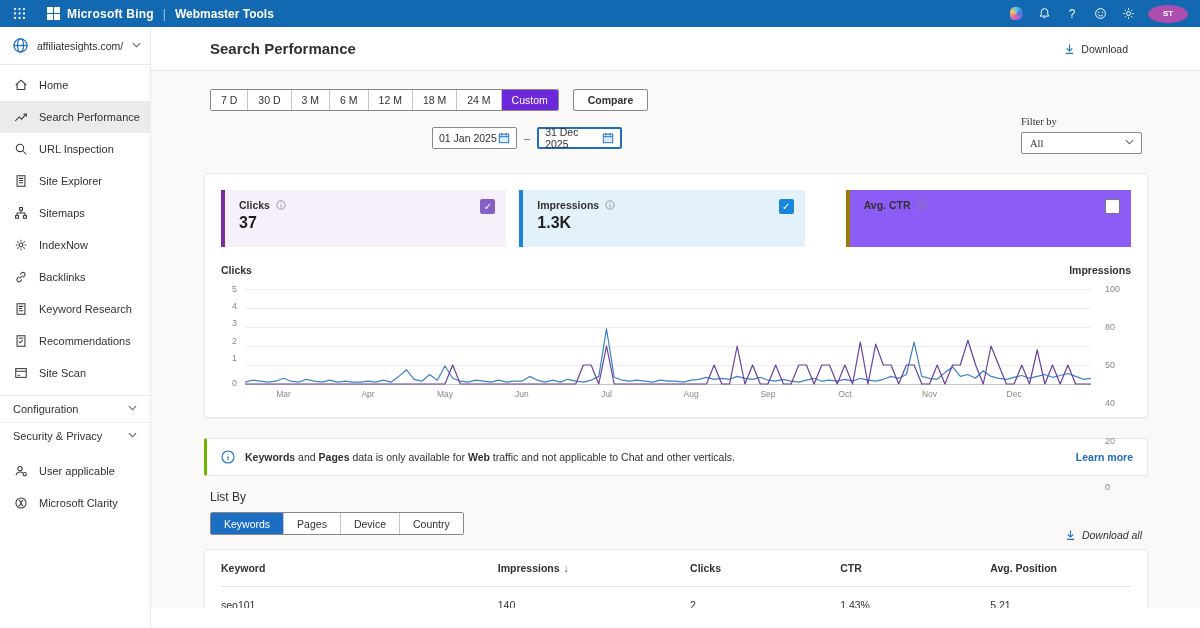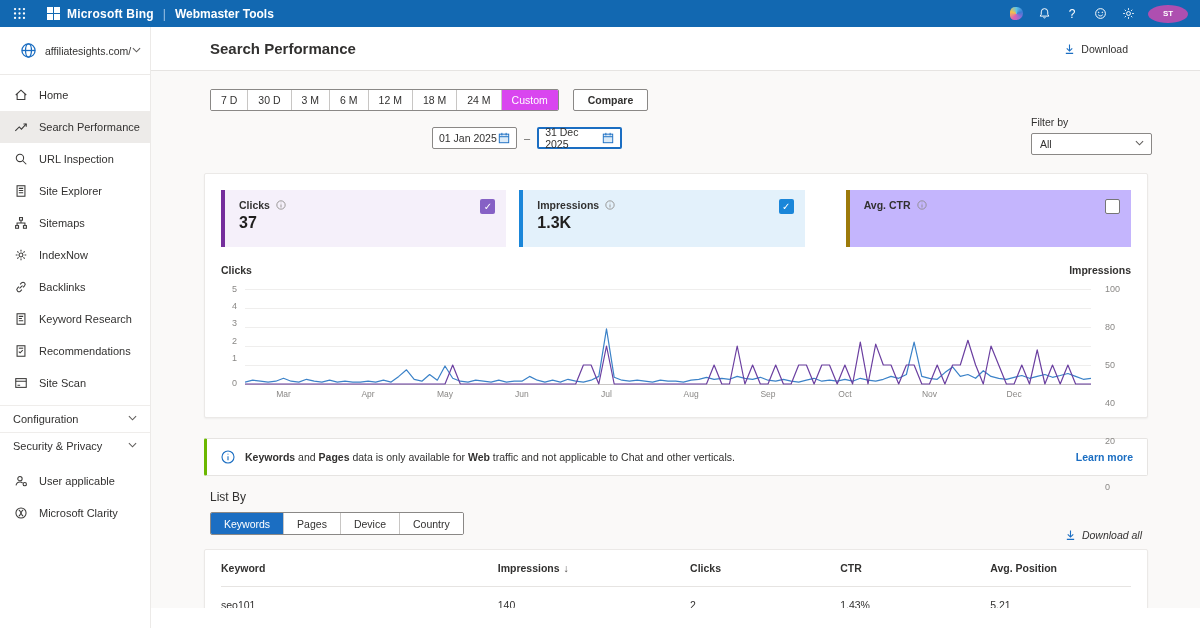--- a/index.html
+++ b/index.html
@@ -14,21 +14,21 @@
   .brand { font-size:12px; font-weight:700; letter-spacing:.2px; }
   .brand-divider { margin:0 9px; color:#9dc3e4; font-size:12px; }
   .product { font-size:12px; font-weight:700; }
   .topbar-right { margin-left:auto; display:flex; align-items:center; gap:4px; padding-right:12px; }
   .tb-icon { width:24px; height:24px; display:flex; align-items:center; justify-content:center; cursor:pointer; font-size:12px; color:#fff; }
   .copilot-blob { width:13px; height:13px; border-radius:45% 55% 60% 40%; background:conic-gradient(#59c3e8,#3a7bd5,#9b6bd3,#e062b0,#f3c14b,#59c3e8); }
   .avatar { width:40px; height:18px; border-radius:50%; background:#ae4fb0; color:#fff; font-size:8px; font-weight:700; display:flex; align-items:center; justify-content:center; margin-left:4px; cursor:pointer; }
 
   
   .sidebar { position:absolute; top:27px; left:0; width:151px; height:601px; background:#fff; border-right:1px solid #eceae8; z-index:20; }
-  .site-selector { height:48px; display:flex; align-items:center; padding:0 10px 0 20px; cursor:pointer; border-bottom:1px solid #eceae8; }
+  .site-selector { height:38px; display:flex; align-items:center; padding:0 10px 0 12px; cursor:pointer; border-bottom:1px solid #eceae8; }
   .site-selector .site-name { font-size:10.5px; color:#323130; margin-left:8px; flex:1; white-space:nowrap; overflow:hidden; }
   .nav { padding-top:4px; }
   .nav-item { height:32px; display:flex; align-items:center; padding-left:13px; cursor:pointer; font-size:11px; color:#323130; }
   .nav-item.selected { background:#edebe9; }
   .nav-item .ic { width:15px; height:15px; margin-right:11px; display:flex; align-items:center; justify-content:center; flex-shrink:0; }
   .nav-group { height:27px; display:flex; align-items:center; justify-content:space-between; padding:0 14px 0 13px; font-size:11px; color:#323130; border-top:1px solid #efedeb; cursor:pointer; }
   .nav-group:last-of-type { border-bottom:1px solid #efedeb; }
   .chev { width:8px; height:8px; display:inline-block; }
   .chev svg { display:block; }
 
@@ -38,30 +38,30 @@
   .page-title { font-size:15px; font-weight:700; color:#323130; }
   .link-btn { margin-left:auto; display:flex; align-items:center; gap:6px; font-size:10.5px; color:#323130; cursor:pointer; }
   .content { padding:18px 0 0 0; position:relative; height:557px; }
   .bottom-white { position:absolute; left:0; bottom:-20px; width:1049px; height:40px; background:#fff; }
 
   
   .controls-row { display:flex; align-items:flex-start; padding-left:59px; padding-right:52px; }
   .seg-group { display:flex; border:1px solid #8a8886; border-radius:2px; overflow:hidden; background:#fff; }
   .seg-btn { height:20px; padding:0 10px; font-size:10.5px; display:flex; align-items:center; justify-content:center; border-right:1px solid #c8c6c4; cursor:pointer; background:#fff; color:#323130; white-space:nowrap; }
   .seg-btn:last-child { border-right:none; }
-  .seg-btn.selected { background:#d946ef; color:#fff; }
+  .seg-btn.selected { background:#6d28d9; color:#fff; }
   .compare-btn { margin-left:14px; height:22px; padding:0 14px; font-size:10.5px; font-weight:700; border:1px solid #8a8886; border-radius:2px; background:#fff; display:flex; align-items:center; cursor:pointer; }
 
   .row2 { margin-top:14px; padding-left:59px; padding-right:58px; display:flex; align-items:flex-start; position:relative; height:36px; }
   .date-group { display:flex; align-items:center; margin-left:222px; margin-top:2px; }
   .date-input { height:22px; width:85px; border:1px solid #8a8886; border-radius:2px; background:#fff; display:flex; align-items:center; padding:0 6px; font-size:10.5px; color:#323130; cursor:pointer; }
   .date-input .dtxt { flex:1; }
   .date-input.focused { border:2px solid #1b6ec2;gap:9px; }
   .date-sep { margin:0 7px; color:#605e5c; font-size:11px; }
-  .filter-block { position:absolute; right:48px; top:-9px; display:flex; flex-direction:column; }
+  .filter-block { position:absolute; right:58px; top:-9px; display:flex; flex-direction:column;font-family:Liberation Serif, serif; }
   .filter-label { font-size:10.5px; color:#323130; margin-bottom:5px; }
   .select { width:121px; height:22px; border:1px solid #8a8886; border-radius:2px; background:#fff; display:flex; align-items:center; padding:0 8px; font-size:10.5px; cursor:pointer; }
   .select .sval { flex:1; }
 
   
   .card { background:#fff; border:1px solid #ebe9e7; box-shadow:0 1px 2px rgba(0,0,0,.05); border-radius:2px; }
   .chart-card { margin:12px 52px 0 53px; padding:16px; }
   .metric-row { display:flex; gap:13px; }
   .metric-card { flex:1; height:57px; border-left:4px solid #999; padding:9px 12px 0 14px; position:relative; cursor:pointer; }
   .metric-top { display:flex; align-items:center; gap:6px; }
@@ -387,21 +387,21 @@
           <div class="metric-top">
             <span class="metric-label">Impressions</span>
             <svg class="info-i" viewBox="0 0 12 12" fill="none" stroke="#8a8886" stroke-width="1">
                 <circle cx="6" cy="6" r="5"></circle>
                 <path d="M6 5.3V9M6 3.3v.6"></path>
               </svg>
           </div>
           <div class="metric-value">1.3K</div>
           <div class="cb checked" style="background: rgb(26, 134, 217);">✓</div>
         </div>
-        <div class="metric-card" style="background: #c4b5fd; border-left-color: rgb(156, 122, 10); margin-left: 28px;">
+        <div class="metric-card" style="background: #8b5cf6; border-left-color: rgb(156, 122, 10); margin-left: 28px;">
           <div class="metric-top">
             <span class="metric-label">Avg. CTR</span>
             <svg class="info-i" viewBox="0 0 12 12" fill="none" stroke="#8a8886" stroke-width="1">
                 <circle cx="6" cy="6" r="5"></circle>
                 <path d="M6 5.3V9M6 3.3v.6"></path>
               </svg>
           </div>
           <div class="cb"></div>
         </div>
       </div>

